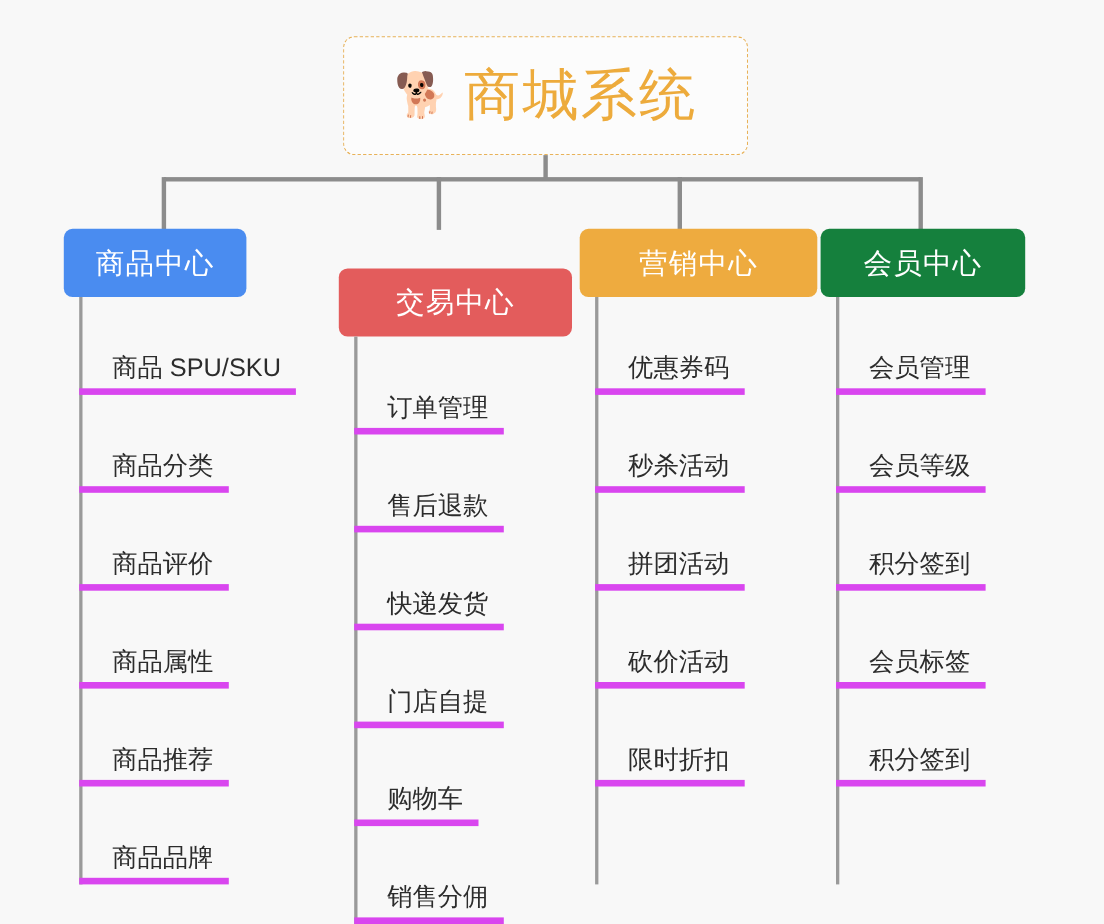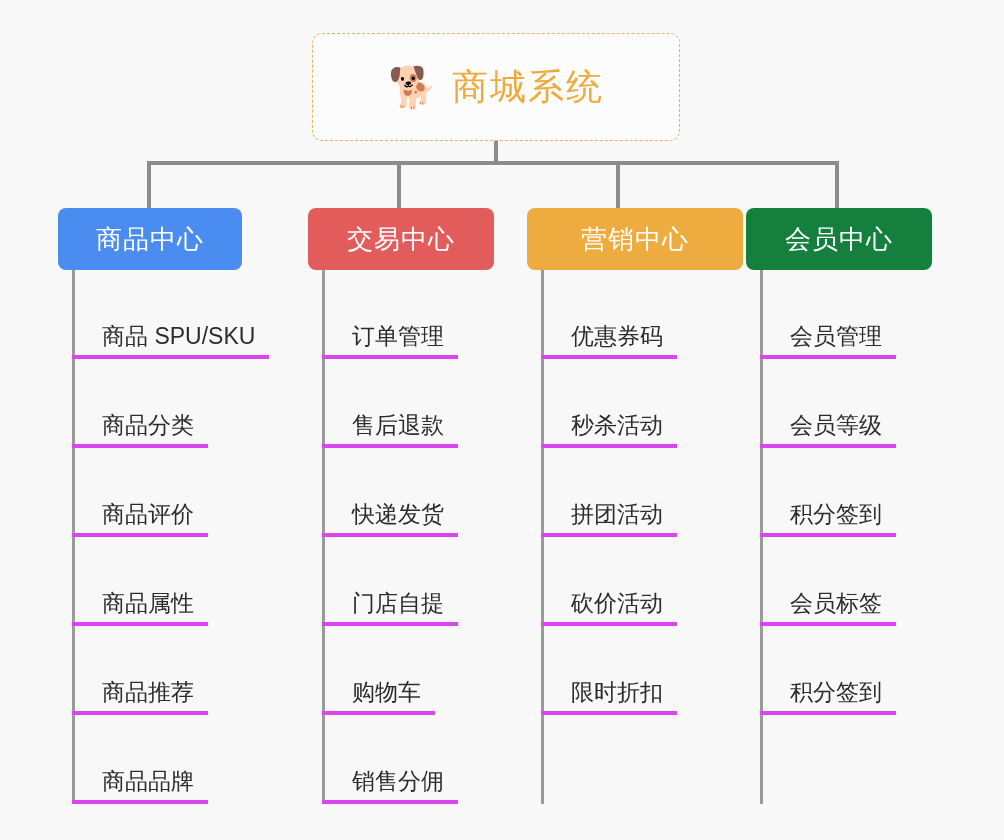--- a/index.html
+++ b/index.html
@@ -34,21 +34,21 @@
     align-items: center;
     justify-content: center;
     gap: 14px;
   }
   .root-icon {
     font-size: 40px;
     line-height: 1;
     display: block;
   }
   .root-title {
-    font-size: 36px;
+    font-size: 51px;
     color: #edab3c;
     letter-spacing: 2px;
     white-space: nowrap;
   }
 
   
   .conn {
     position: absolute;
     background: #8c8c8c;
   }
@@ -106,21 +106,21 @@
     display: flex;
     align-items: flex-end;
     box-sizing: border-box;
   }
   .leaf-label {
     display: inline-block;
     font-size: 23px;
     color: #2c2c2c;
     white-space: nowrap;
     padding: 0 14px 6px 30px;
-    border-bottom: 4px solid #d946ef;
+    border-bottom: 6px solid #d946ef;
     line-height: 1.1;
   }
 </style>
 </head>
 <body>
 
 <div id="mindmap">
 
   <div class="root-node">
     <span class="root-icon">🐕</span>
@@ -131,21 +131,21 @@
   <div class="conn conn-bus"></div>
 
   <div id="drops">
       <div class="conn conn-drop" style="left: 147px;"></div>
       <div class="conn conn-drop" style="left: 397px;"></div>
       <div class="conn conn-drop" style="left: 616px;"></div>
       <div class="conn conn-drop" style="left: 835px;"></div>
     </div>
 
   <div id="branches">
-      <div class="branch" style="left: 58px; width: 184px;">
+      <div class="branch" style="left: 58px; width: 166px;">
         <div class="branch-header" style="background: rgb(74, 140, 240);">
           <span>商品中心</span>
         </div>
         <div class="spine" style="height: 534px;"></div>
         <div class="leaves">
           <div class="leaf">
             <span class="leaf-label">商品 SPU/SKU</span>
           </div>
           <div class="leaf">
             <span class="leaf-label">商品分类</span>
@@ -157,21 +157,21 @@
             <span class="leaf-label">商品属性</span>
           </div>
           <div class="leaf">
             <span class="leaf-label">商品推荐</span>
           </div>
           <div class="leaf">
             <span class="leaf-label">商品品牌</span>
           </div>
         </div>
       </div>
-      <div class="branch" style="left: 308px; width: 186px;">
+      <div class="branch" style="left: 308px; width: 212px; margin-top: 36px;">
         <div class="branch-header" style="background: rgb(227, 92, 92);">
           <span>交易中心</span>
         </div>
         <div class="spine" style="height: 534px;"></div>
         <div class="leaves">
           <div class="leaf">
             <span class="leaf-label">订单管理</span>
           </div>
           <div class="leaf">
             <span class="leaf-label">售后退款</span>

